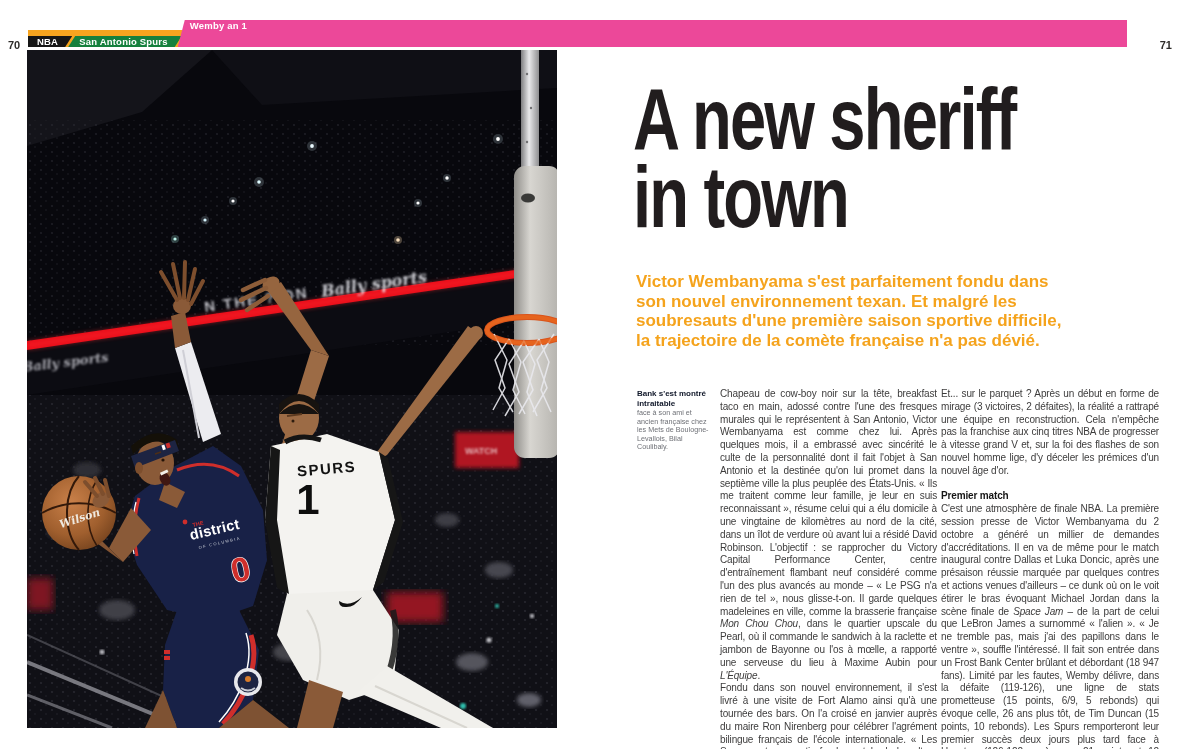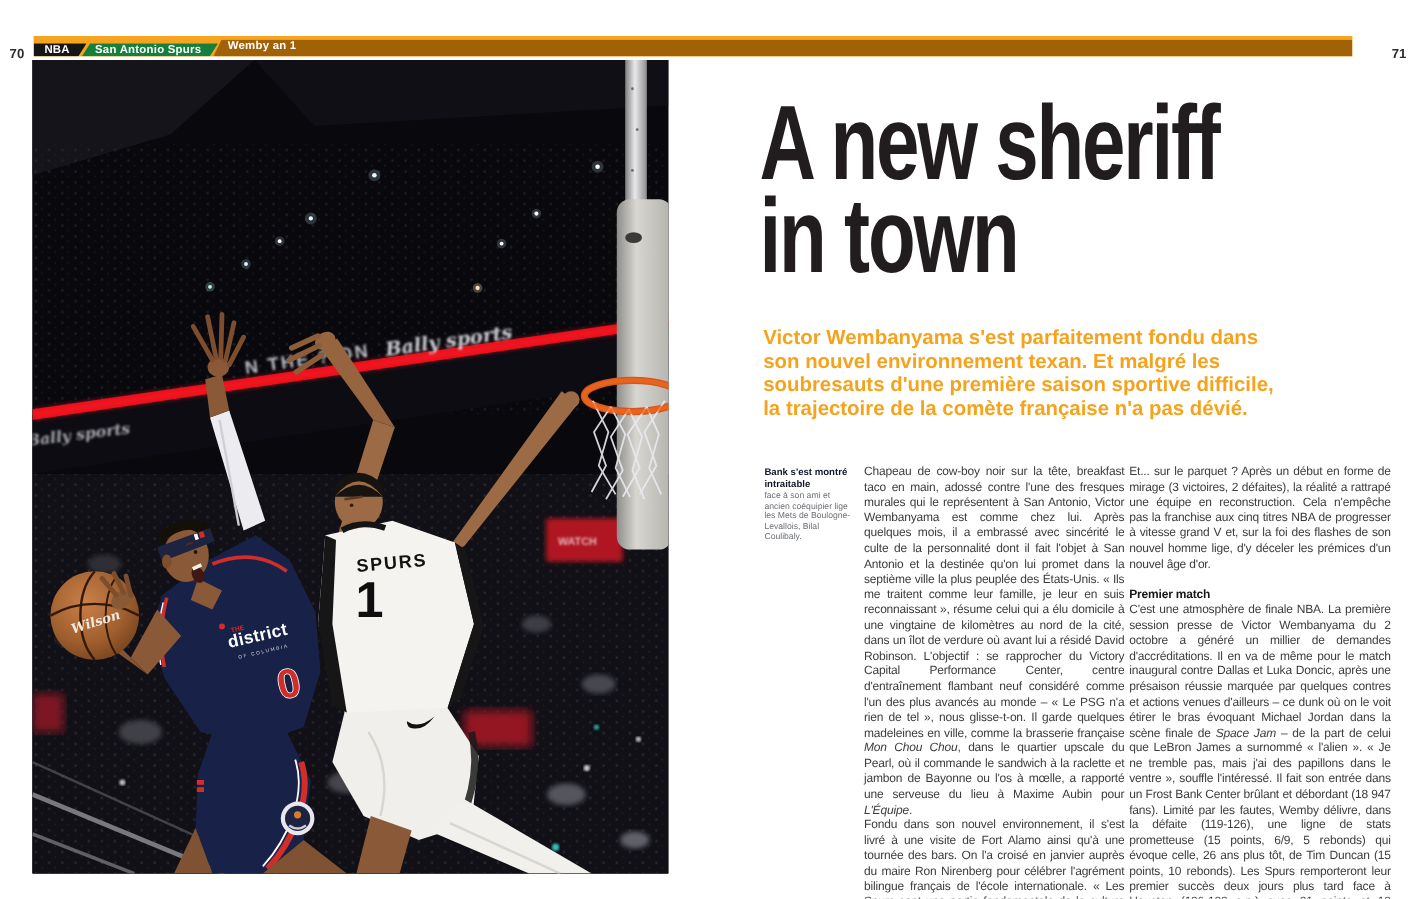--- a/index.html
+++ b/index.html
@@ -9,21 +9,21 @@
     -webkit-font-smoothing:antialiased;
   }
   .pageno{position:absolute;top:39px;font-size:11px;font-weight:bold;color:#2e2c2a;}
   .pageno.left{left:8px;}
   .pageno.right{right:9px;}
 
   .tagbar{position:absolute;left:28px;top:30px;right:54px;height:17px;background:#F6A41F;display:flex;align-items:flex-end;}
   .tag{display:flex;align-items:center;color:#fff;font-weight:bold;font-size:9.5px;letter-spacing:.2px;white-space:nowrap;}
   .tag.nba{background:#161616;padding:0 14px 0 9px;clip-path:polygon(0 0,100% 0,calc(100% - 7px) 100%,0 100%);}
   .tag.team{background:#15803d;margin-left:-4px;padding:0 14px 0 11px;clip-path:polygon(7px 0,100% 0,calc(100% - 7px) 100%,0 100%);}
-  .tag.feature{background:#a16207;margin-left:-4px;flex:1;padding:0 0 3px 12px;clip-path:polygon(7px 0,100% 0,100% 100%,0 100%);}
+  .tag.feature{background:#ec4899;margin-left:-4px;flex:1;padding:0 0 16px 12px;clip-path:polygon(7px 0,100% 0,100% 100%,0 100%);}
 
   .photo{position:absolute;left:27px;top:50px;width:530px;height:678px;background:#08080d;}
 
   .headline{
     position:absolute;left:633px;top:80px;
     font-size:88px;line-height:78px;font-weight:bold;letter-spacing:-2.5px;
     color:#211d1e;transform:scaleX(.74);transform-origin:0 0;white-space:nowrap;
   }
   .standfirst{
     position:absolute;left:636px;top:272px;width:432px;
@@ -285,21 +285,21 @@
 
 <div class="headline">
   <div>A new sheriff</div>
   <div>in town</div>
 </div>
 
 <div class="standfirst">Victor Wembanyama s'est parfaitement fondu dans son nouvel environnement texan. Et malgré les soubresauts d'une première saison sportive difficile, la trajectoire de la comète française n'a pas dévié.</div>
 
 <div class="caption">
   <b>Bank s'est montré intraitable</b>
-  <span>face à son ami et ancien coéquipier lige les Mets de Boulogne-Levallois, Bilal Coulibaly.</span>
+  <span>face à son ami et ancien française chez les Mets de Boulogne-Levallois, Bilal Coulibaly.</span>
 </div>
 
 <div class="col col1">
   <p>Chapeau de cow-boy noir sur la tête, breakfast taco en main, adossé contre l'une des fresques murales qui le représentent à San Antonio, Victor Wembanyama est comme chez lui. Après quelques mois, il a embrassé avec sincérité le culte de la personnalité dont il fait l'objet à San Antonio et la destinée qu'on lui promet dans la septième ville la plus peuplée des États-Unis. « Ils me traitent comme leur famille, je leur en suis reconnaissant », résume celui qui a élu domicile à une vingtaine de kilomètres au nord de la cité, dans un îlot de verdure où avant lui a résidé David Robinson. L'objectif : se rapprocher du Victory Capital Performance Center, centre d'entraînement flambant neuf considéré comme l'un des plus avancés au monde – « Le PSG n'a rien de tel », nous glisse-t-on. Il garde quelques madeleines en ville, comme la brasserie française <i>Mon Chou Chou</i>, dans le quartier upscale du Pearl, où il commande le sandwich à la raclette et jambon de Bayonne ou l'os à mœlle, a rapporté une serveuse du lieu à Maxime Aubin pour <i>L'Équipe</i>.</p>
   <p>Fondu dans son nouvel environnement, il s'est livré à une visite de Fort Alamo ainsi qu'à une tournée des bars. On l'a croisé en janvier auprès du maire Ron Nirenberg pour célébrer l'agrément bilingue français de l'école internationale. « Les Spurs sont une partie fondamentale de la culture de la ville, rappelle Nirenberg. Victor a ramené un espoir, il inspire les autres et la ville a retrouvé de l'unité grâce à lui. »</p>
 </div>
 
 <div class="col col2">
   <p>Et... sur le parquet ? Après un début en forme de mirage (3 victoires, 2 défaites), la réalité a rattrapé une équipe en reconstruction. Cela n'empêche pas la franchise aux cinq titres NBA de progresser à vitesse grand V et, sur la foi des flashes de son nouvel homme lige, d'y déceler les prémices d'un nouvel âge d'or.</p>
   <p class="subhead">Premier match</p>

